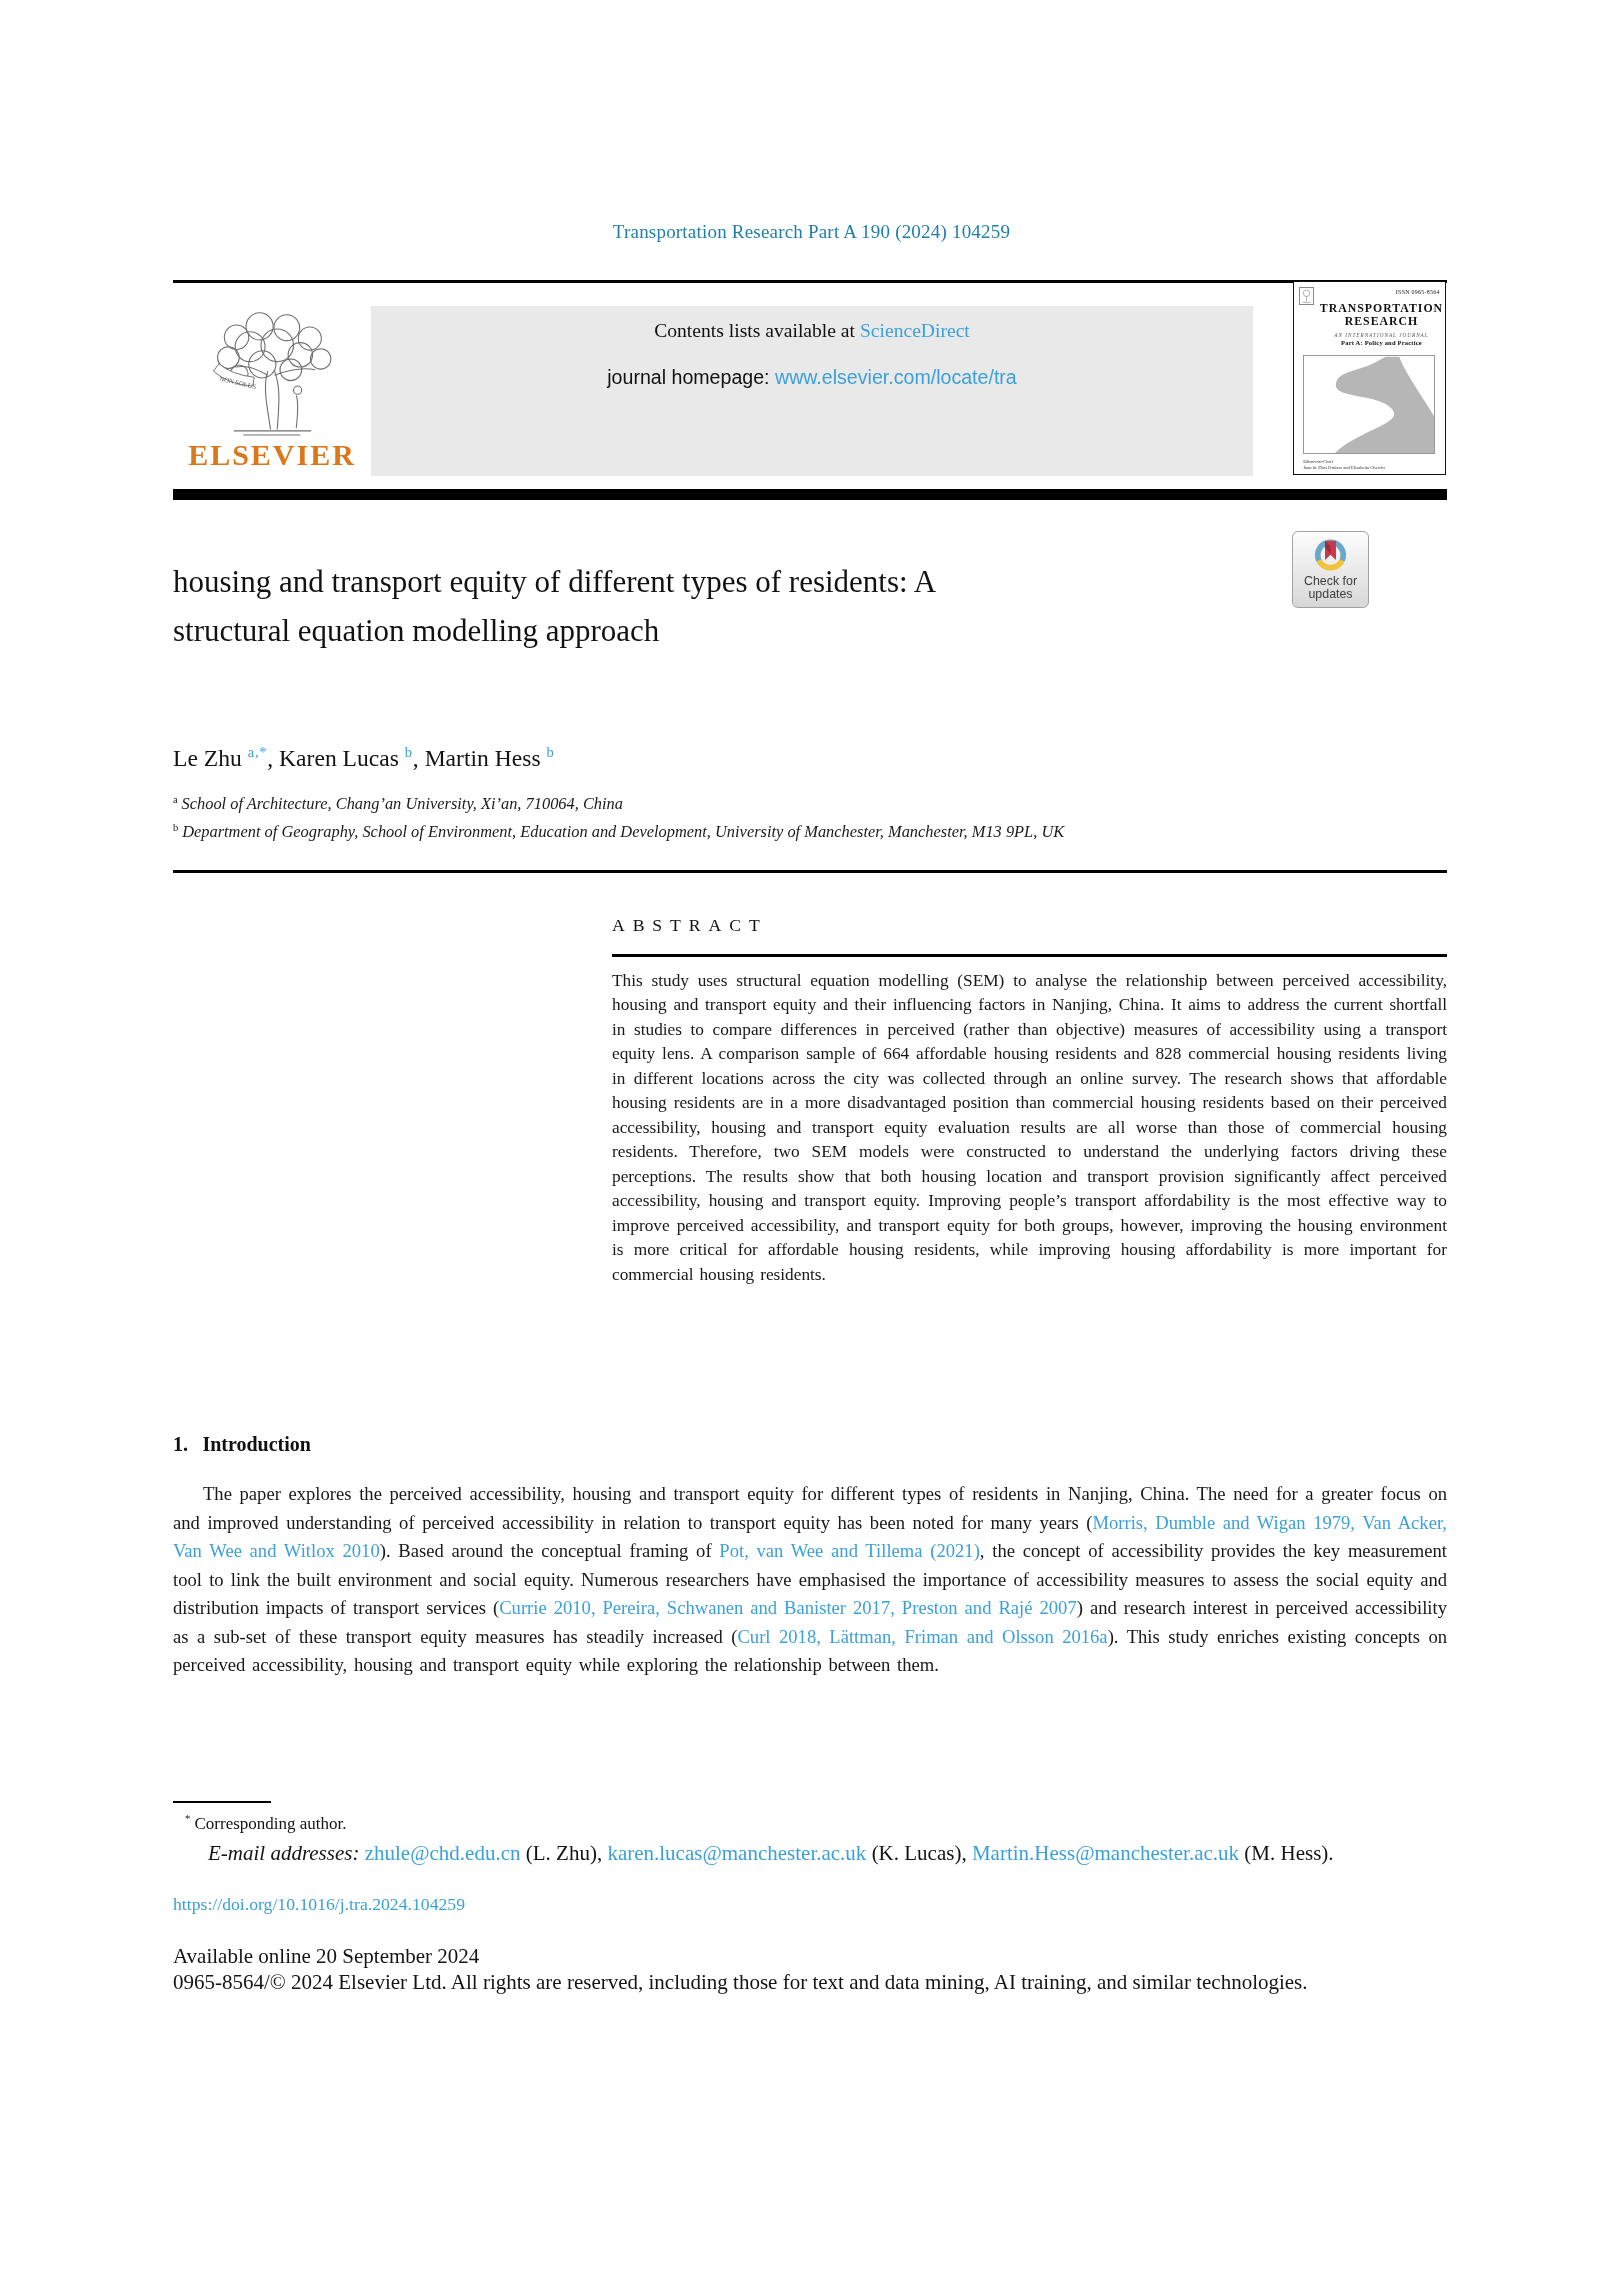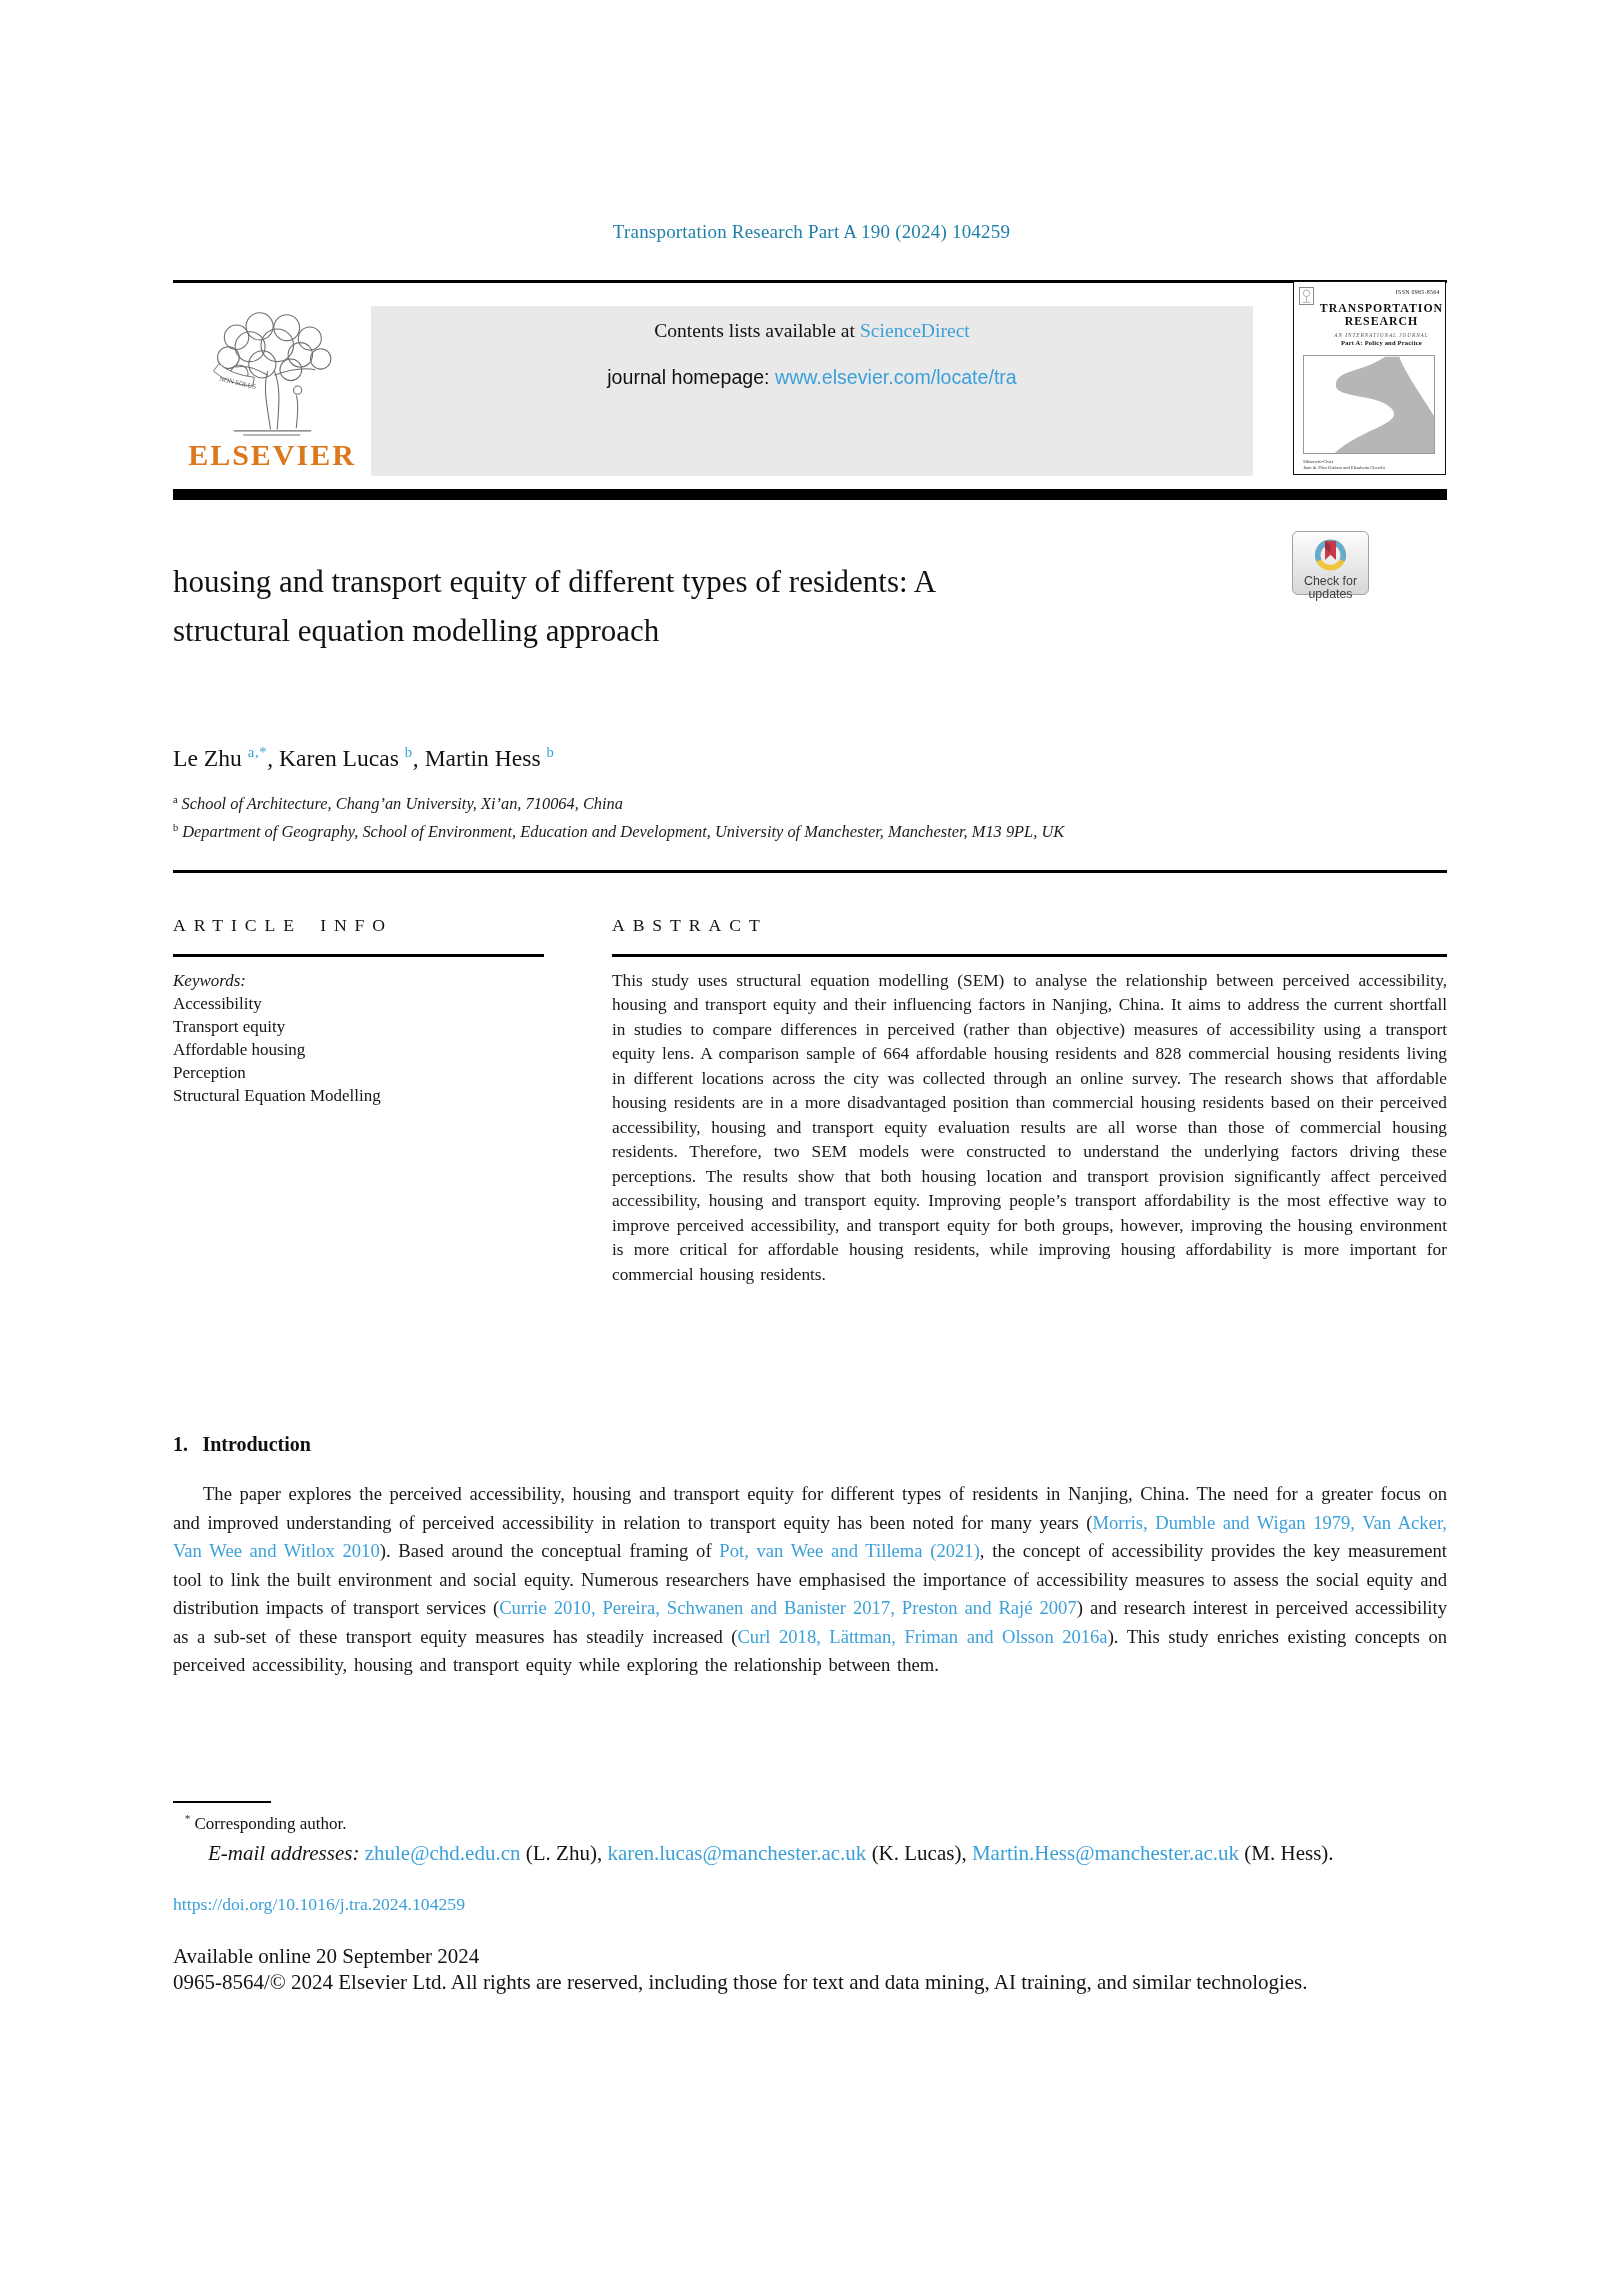--- a/index.html
+++ b/index.html
@@ -58,21 +58,21 @@
   .cover-minilogo{position:absolute;top:5.2px;left:5.2px;width:14.4px;height:18.3px;border:0.7px solid #888;}
   .cover-minilogo svg{display:block}
   .cover-title{margin-top:19.6px;text-align:center;font-weight:bold;font-size:11.8px;letter-spacing:1px;color:#111;line-height:13.7px;}
   .cover-sub{text-align:center;font-style:italic;font-size:5.2px;letter-spacing:1px;color:#555;margin-top:2.6px;}
   .cover-part{text-align:center;font-weight:bold;font-size:6.5px;color:#111;margin-top:1.3px;letter-spacing:0.2px;}
   .cover-roadbox{position:absolute;top:73px;left:9.2px;width:132px;height:99px;border:0.7px solid #999;background:#fff;overflow:hidden;}
   .cover-editors{position:absolute;top:177px;left:9.2px;font-size:4.6px;color:#333;line-height:5.9px;text-align:left;}
 
   
   .badge{
-    top:531px;left:1292px;width:77px;height:64px;
+    top:531px;left:1292px;width:77px;height:77px;
     border:1.3px solid #a2a2a2;border-radius:5.9px;
     background:linear-gradient(#fdfdfd,#d7d7d7);
     text-align:center;cursor:pointer;
   }
   .badge svg{margin-top:3.9px;}
   .badge-text{
     font-family:"Liberation Sans", sans-serif;
     font-size:12.4px;line-height:13.7px;color:#3d3d3d;margin-top:-1.3px;
   }
 
@@ -215,32 +215,20 @@
 
   <div class="abs authors"><span>Le Zhu </span><sup class="seg-suplink">a,*</sup><span>, Karen Lucas </span><sup class="seg-suplink">b</sup><span>, Martin Hess </span><sup class="seg-suplink">b</sup></div>
 
   <div class="abs affiliations">
     <div class="affil-line"><span class="affil-sup">a</span><span>School of Architecture, Chang’an University, Xi’an, 710064, China</span></div>
     <div class="affil-line"><span class="affil-sup">b</span><span>Department of Geography, School of Environment, Education and Development, University of Manchester, Manchester, M13 9PL, UK</span></div>
   </div>
 
   <div class="abs rule-mid"></div>
 
-  <div class="abs info-col">
-    <div class="col-head">ARTICLE INFO</div>
-    <div class="col-underline"></div>
-    <div class="kw-label">Keywords:</div>
-    <div>
-        <div class="kw">Accessibility</div>
-        <div class="kw">Transport equity</div>
-        <div class="kw">Affordable housing</div>
-        <div class="kw">Perception</div>
-        <div class="kw">Structural Equation Modelling</div>
-      </div>
-  </div>
 
   <div class="abs abs-col">
     <div class="col-head">ABSTRACT</div>
     <div class="col-underline"></div>
     <div class="abstract-text">This study uses structural equation modelling (SEM) to analyse the relationship between perceived accessibility, housing and transport equity and their influencing factors in Nanjing, China. It aims to address the current shortfall in studies to compare differences in perceived (rather than objective) measures of accessibility using a transport equity lens. A comparison sample of 664 affordable housing residents and 828 commercial housing residents living in different locations across the city was collected through an online survey. The research shows that affordable housing residents are in a more disadvantaged position than commercial housing residents based on their perceived accessibility, housing and transport equity evaluation results are all worse than those of commercial housing residents. Therefore, two SEM models were constructed to understand the underlying factors driving these perceptions. The results show that both housing location and transport provision significantly affect perceived accessibility, housing and transport equity. Improving people’s transport affordability is the most effective way to improve perceived accessibility, and transport equity for both groups, however, improving the housing environment is more critical for affordable housing residents, while improving housing affordability is more important for commercial housing residents.</div>
   </div>
 
   <div class="abs intro-head"><span class="intro-num">1.</span><span>Introduction</span></div>
   <div class="abs intro-para"><span>The paper explores the perceived accessibility, housing and transport equity for different types of residents in Nanjing, China. The need for a greater focus on and improved understanding of perceived accessibility in relation to transport equity has been noted for many years (</span><span class="seg-link">Morris, Dumble and Wigan 1979, Van Acker, Van Wee and Witlox 2010</span><span>). Based around the conceptual framing of </span><span class="seg-link">Pot, van Wee and Tillema (2021)</span><span>, the concept of accessibility provides the key measurement tool to link the built environment and social equity. Numerous researchers have emphasised the importance of accessibility measures to assess the social equity and distribution impacts of transport services (</span><span class="seg-link">Currie 2010, Pereira, Schwanen and Banister 2017, Preston and Rajé 2007</span><span>) and research interest in perceived accessibility as a sub-set of these transport equity measures has steadily increased (</span><span class="seg-link">Curl 2018, Lättman, Friman and Olsson 2016a</span><span>). This study enriches existing concepts on perceived accessibility, housing and transport equity while exploring the relationship between them.</span></div>
 

